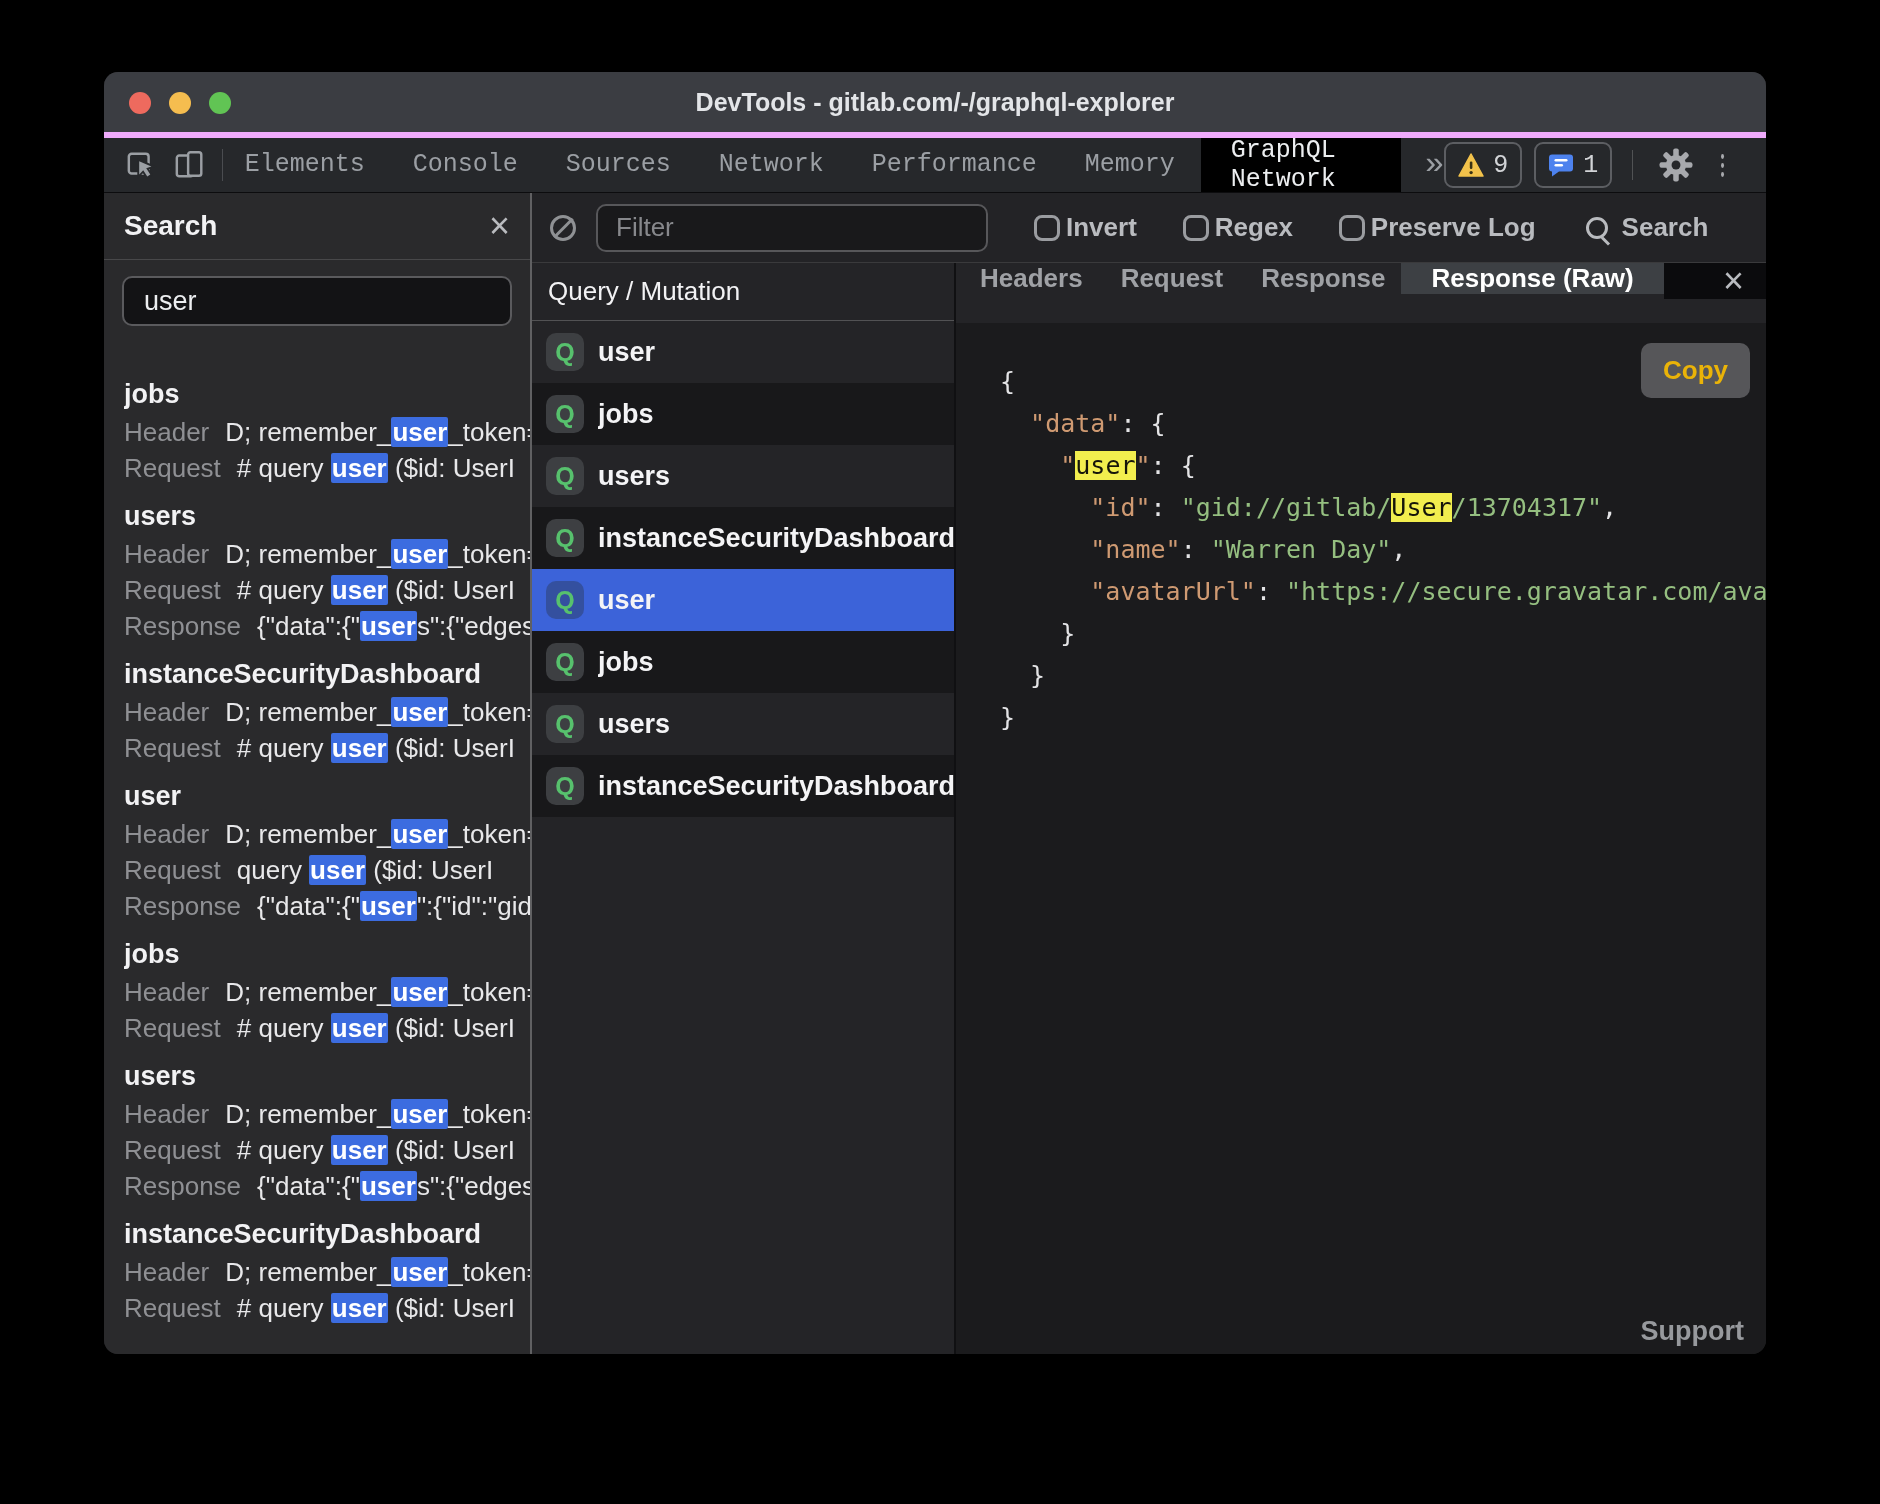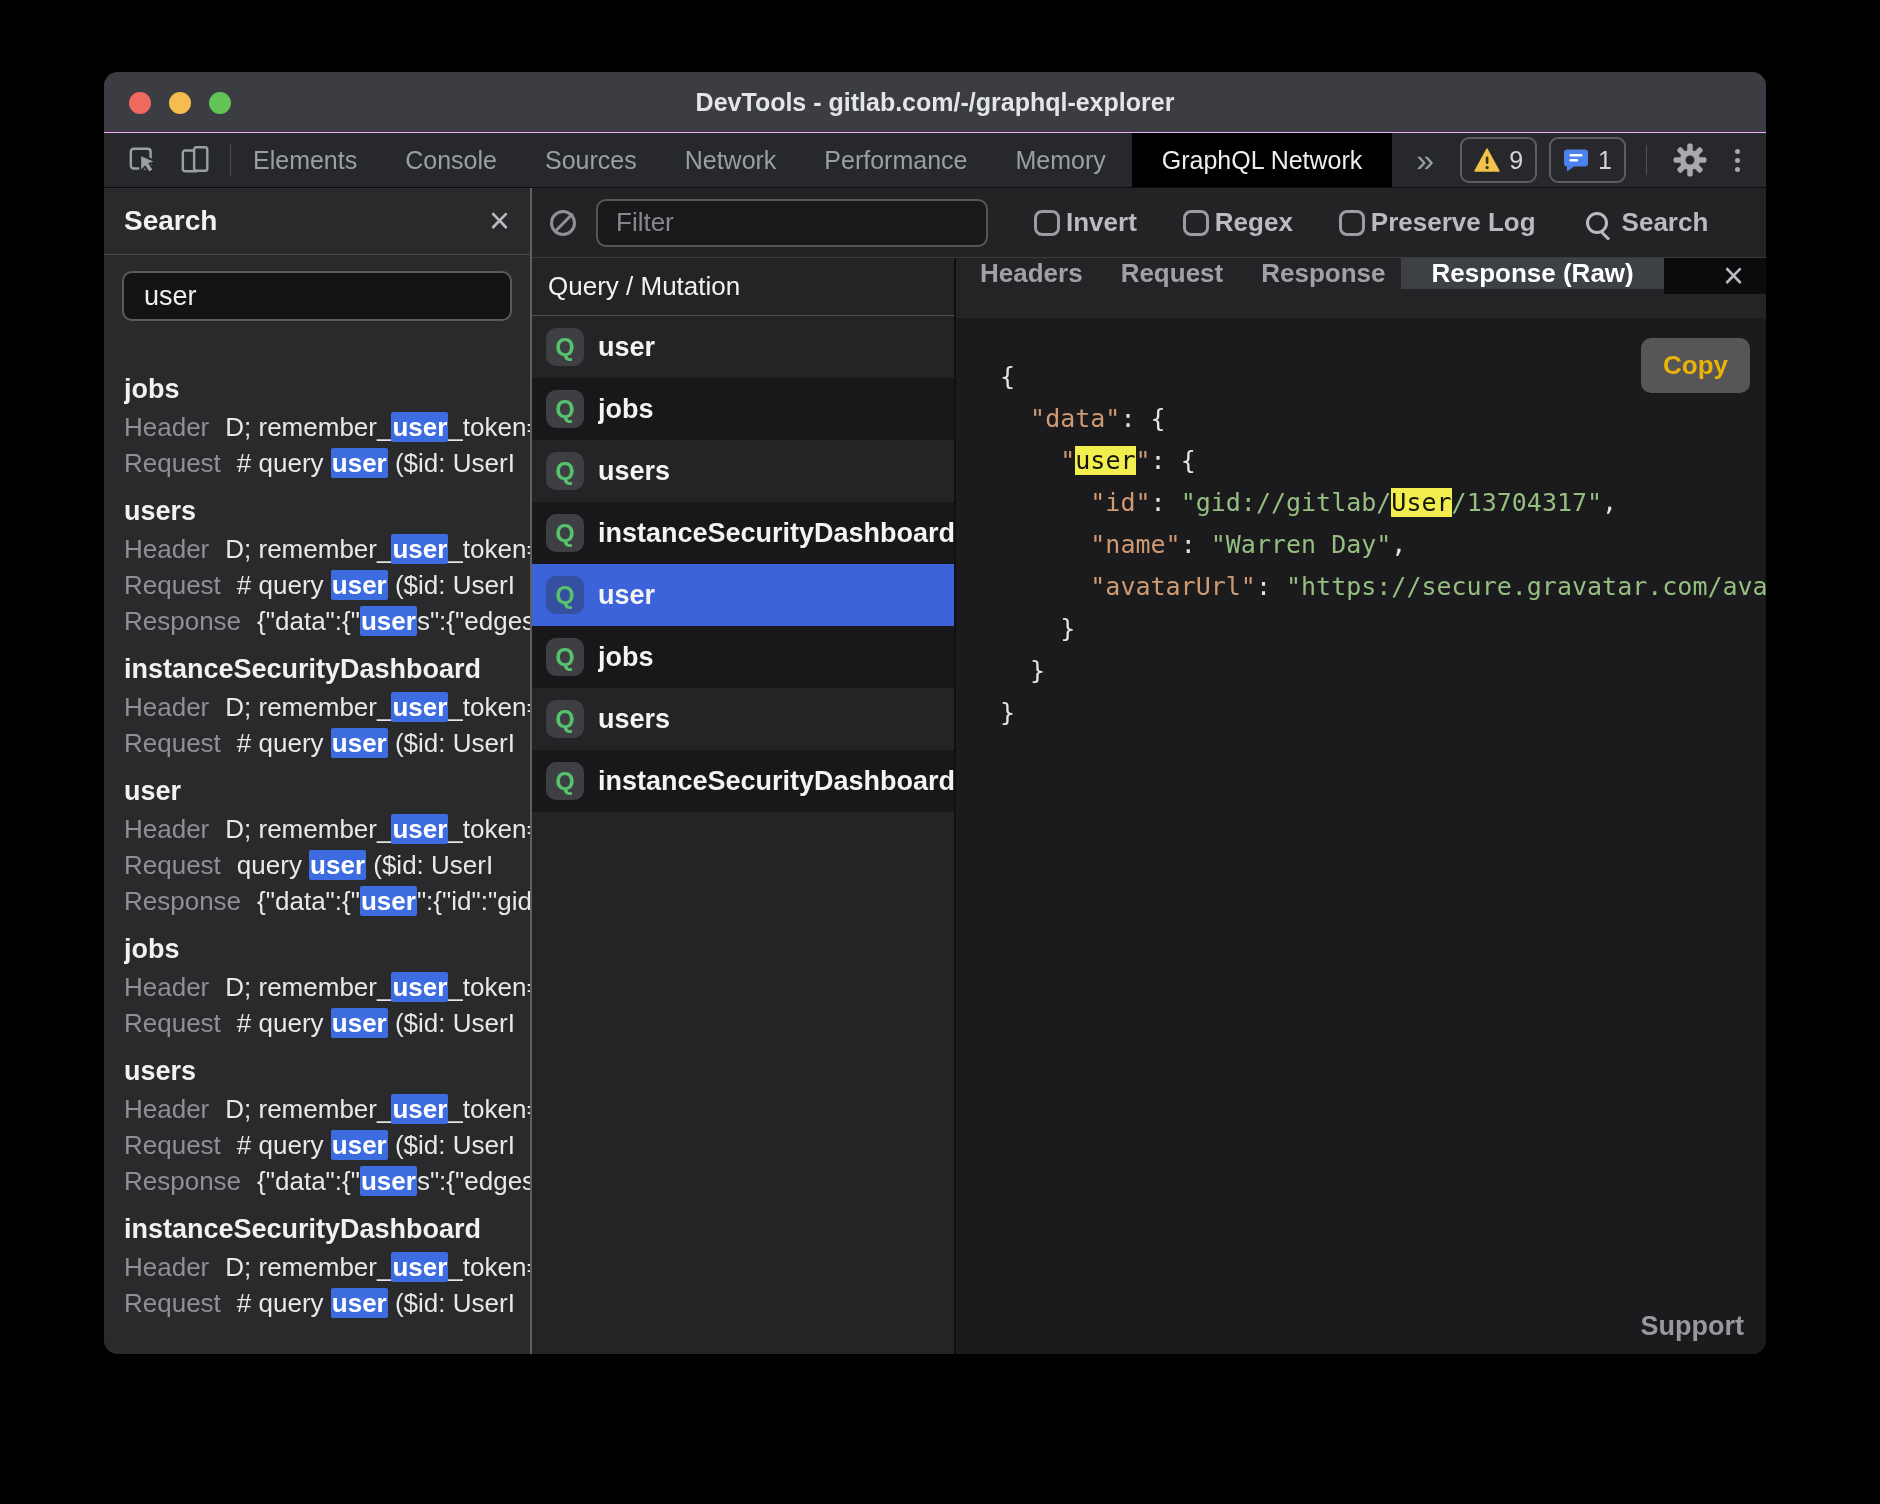--- a/index.html
+++ b/index.html
@@ -1,28 +1,28 @@
 <!DOCTYPE html>
 <html><head>
 <meta charset="utf-8">
 <style>
   html,body{margin:0;padding:0;background:#000;width:1880px;height:1504px;overflow:hidden;
     font-family:"Liberation Sans","DejaVu Sans",sans-serif;}
   .window{position:absolute;left:104px;top:72px;width:1662px;height:1282px;background:#232325;
     border-radius:14px;overflow:hidden;box-shadow:0 24px 70px rgba(0,0,0,.75);}
   
-  .titlebar{position:relative;height:60px;background:#3b3d42;border-bottom:1px solid #f0abfc;
+  .titlebar{position:relative;height:60px;background:#3b3d42;border-bottom:6px solid #f0abfc;
     display:flex;align-items:center;justify-content:center;}
   .traffic{position:absolute;left:25px;top:20px;display:flex;gap:18px;}
   .tl{width:22px;height:22px;border-radius:50%;}
   .tl.red{background:#ee6a5e}.tl.yellow{background:#f5bd4f}.tl.green{background:#61c454}
   .win-title{color:#e3e5e8;font-size:25px;font-weight:700;}
   
   .tabbar{height:54px;background:#26282b;border-bottom:1px solid #0c0c0e;display:flex;align-items:center;
-    padding:0 26px 0 22px;}
+    padding:0 42px 0 22px;font-family:Liberation Mono, monospace;}
   .tabbar .tool-icon{display:flex;align-items:center;justify-content:center;width:36px;height:36px;}
   .tb-sep{width:1px;height:32px;background:#4a4c50;margin:0 22px 0 16px;}
   .tabs{display:flex;align-items:center;gap:48px;height:100%;}
   .tab{color:#9b9fa4;font-size:25px;line-height:54px;height:100%;}
   .tab-active{margin-left:26px;height:100%;display:flex;align-items:center;background:#000;
     padding:0 30px;color:#eceef0;font-size:25px;font-weight:400;}
   .chevrons{margin-left:24px;color:#9b9fa4;font-size:32px;line-height:30px;}
   .tb-spacer{flex:1;}
   .badge{display:flex;align-items:center;gap:9px;border:2px solid #5c5e62;border-radius:9px;
     height:42px;padding:0 12px;color:#d2d4d7;font-size:25px;}

